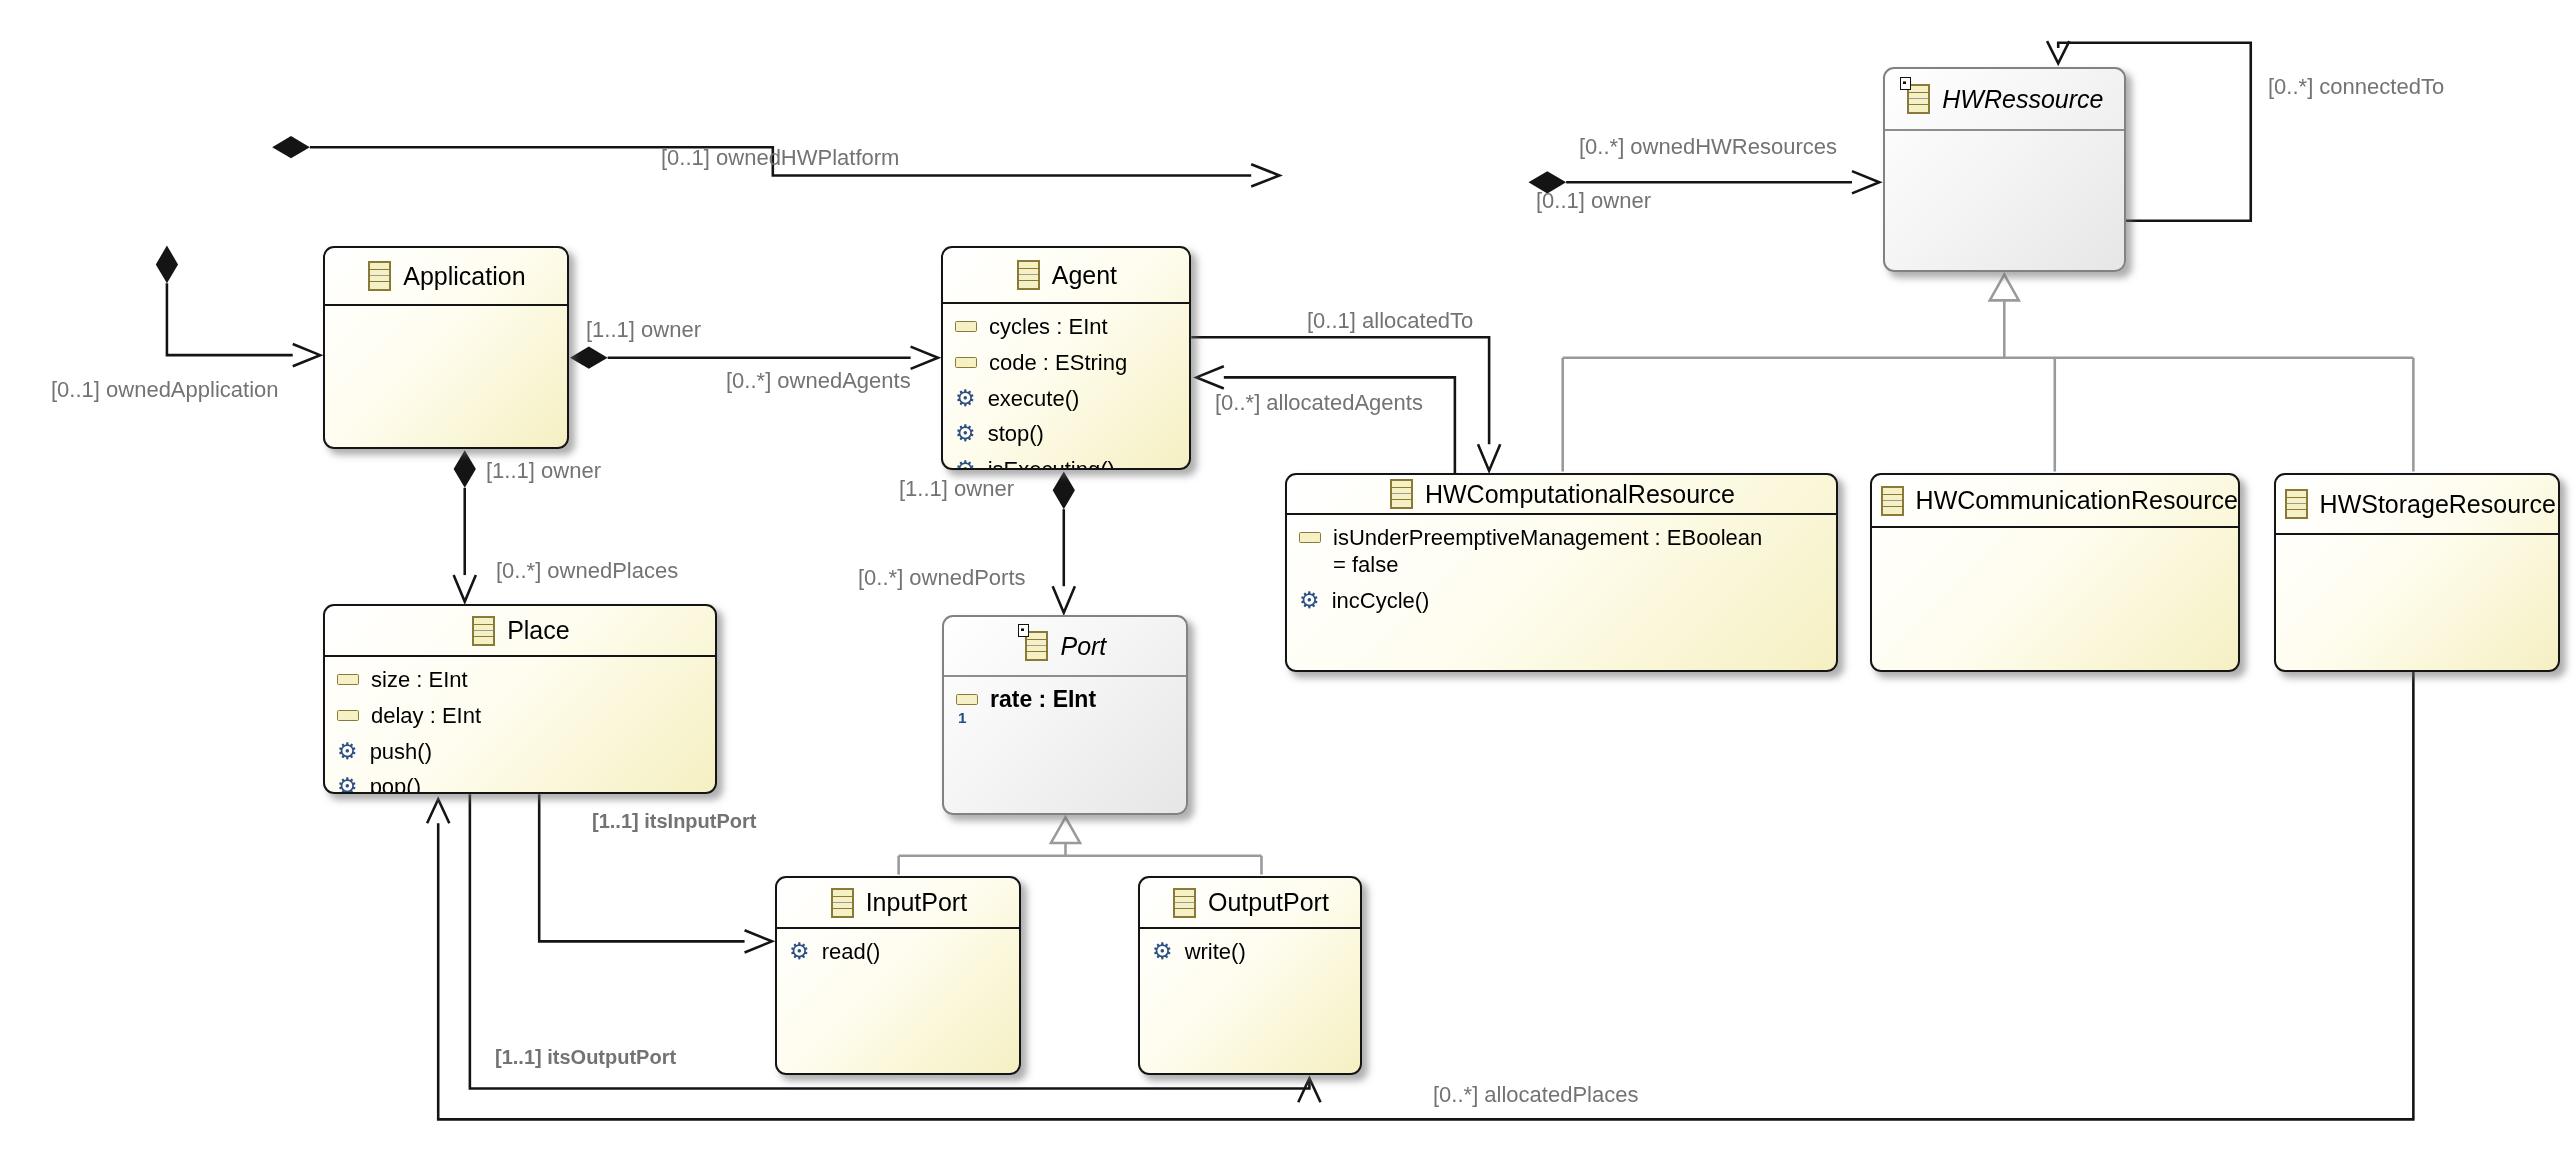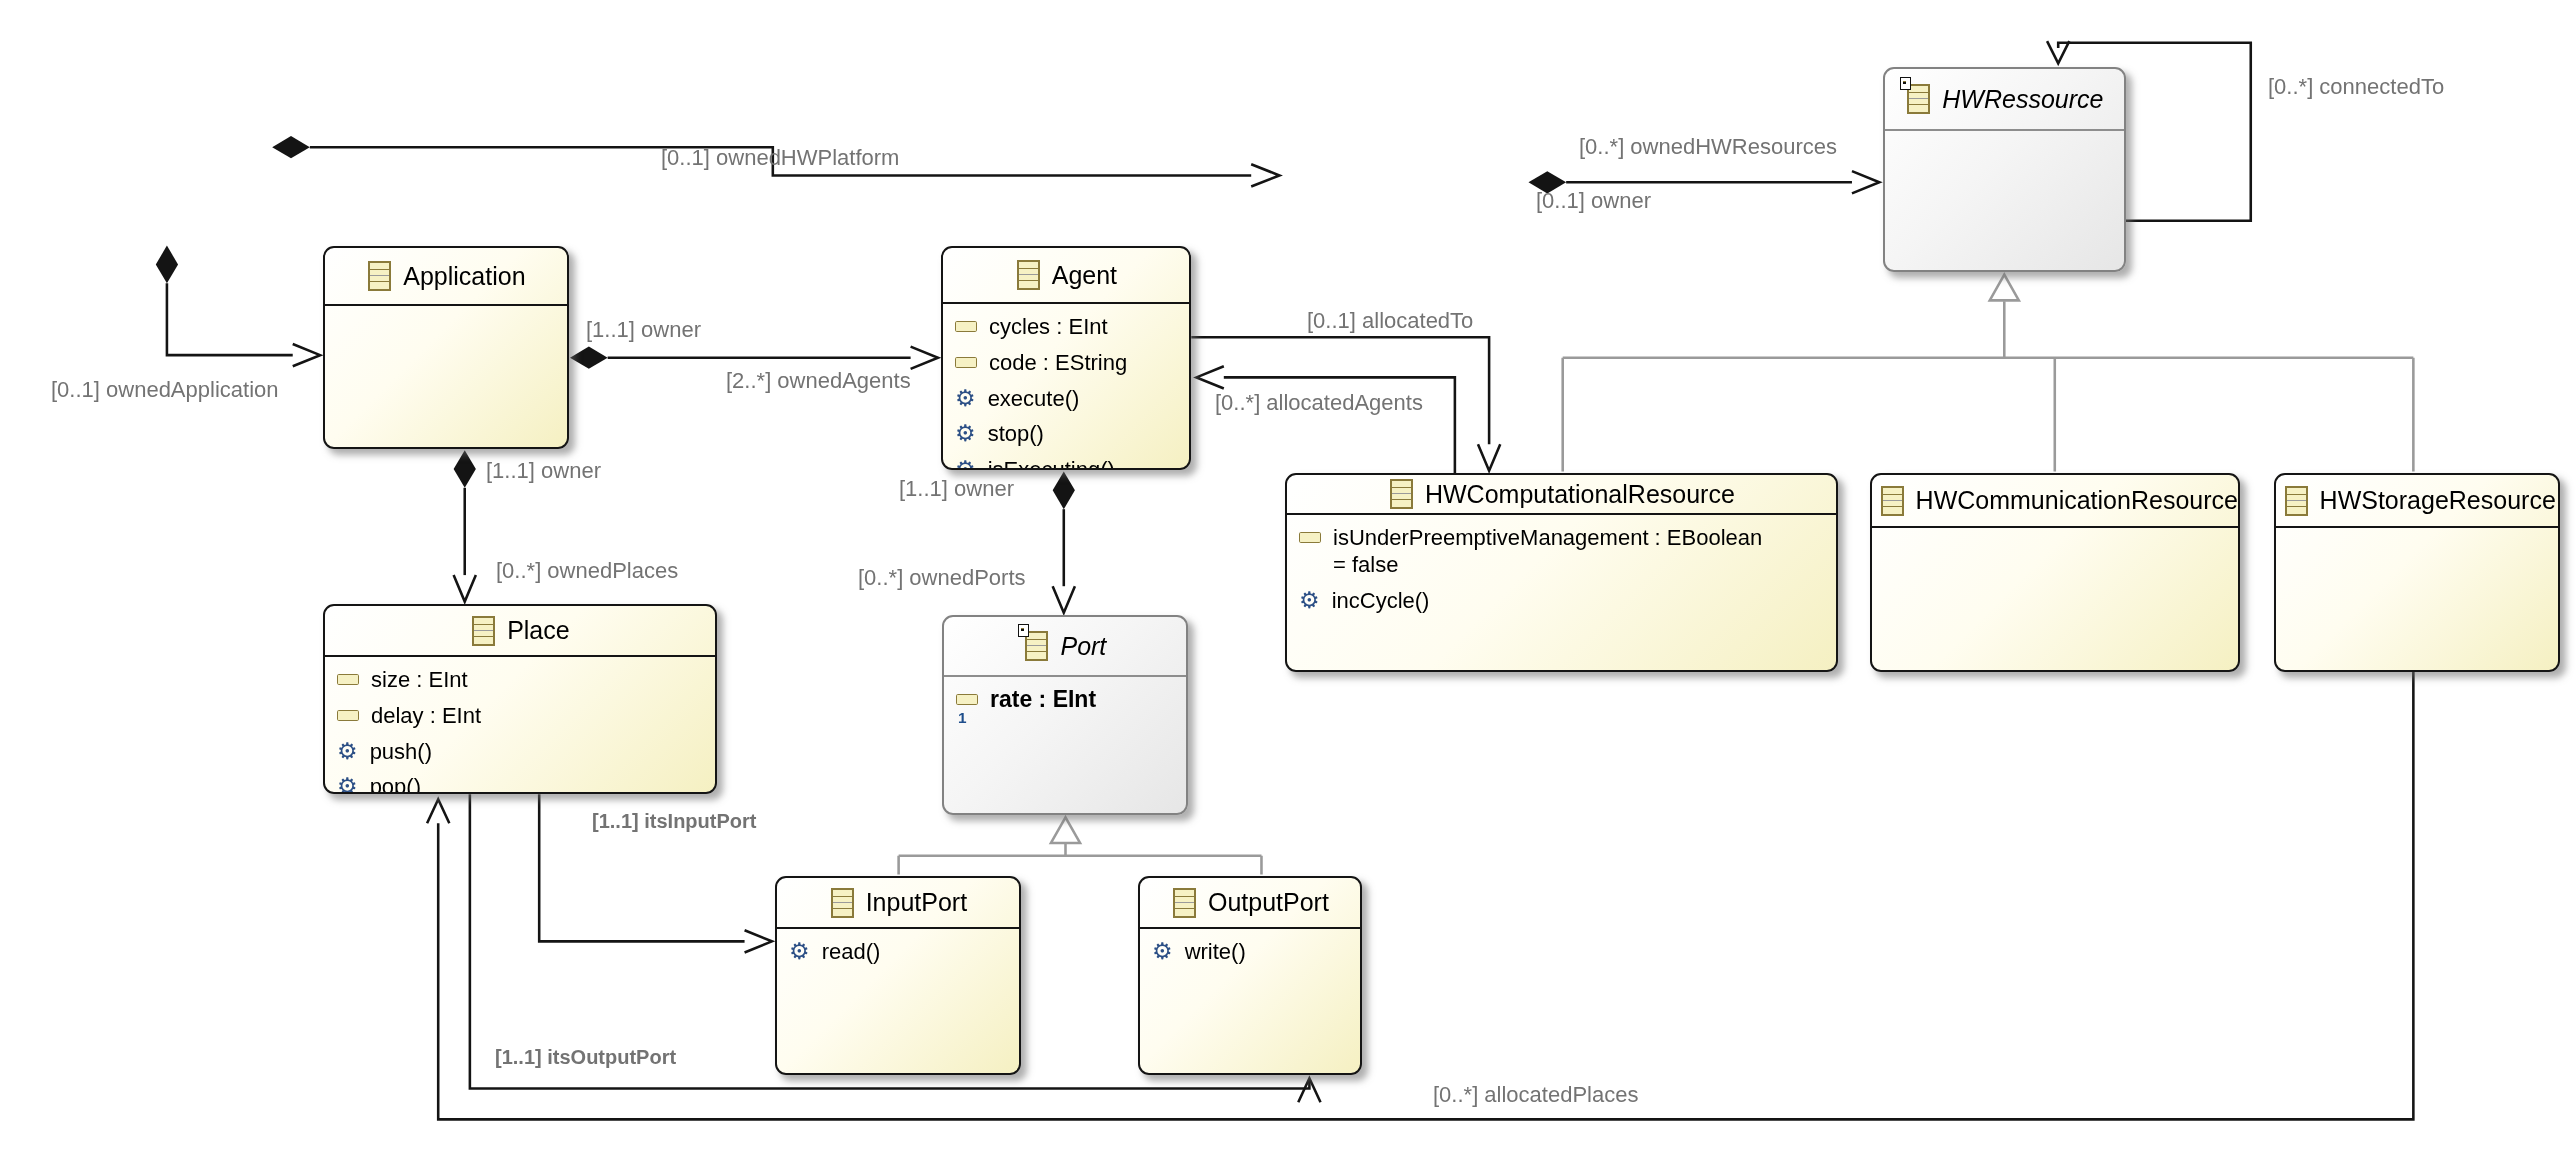--- a/index.html
+++ b/index.html
@@ -135,21 +135,21 @@
       <polygon points="1245,955 1228,985 1262,985" fill="#ffffff" stroke="#9a9a9a"></polygon>
     </g>
   </svg>
 
 <div class="elabel" style="left: 661px; top: 145px;">[0..1] ownedHWPlatform</div>
     <div class="elabel" style="left: 1579px; top: 134px;">[0..*] ownedHWResources</div>
     <div class="elabel" style="left: 1536px; top: 188px;">[0..1] owner</div>
     <div class="elabel" style="left: 2268px; top: 74px;">[0..*] connectedTo</div>
     <div class="elabel" style="left: 51px; top: 377px;">[0..1] ownedApplication</div>
     <div class="elabel" style="left: 586px; top: 317px;">[1..1] owner</div>
-    <div class="elabel" style="left: 726px; top: 368px;">[2..*] ownedAgents</div>
+    <div class="elabel" style="left: 726px; top: 368px;">[0..*] ownedAgents</div>
     <div class="elabel" style="left: 1307px; top: 308px;">[0..1] allocatedTo</div>
     <div class="elabel" style="left: 1215px; top: 390px;">[0..*] allocatedAgents</div>
     <div class="elabel" style="left: 486px; top: 458px;">[1..1] owner</div>
     <div class="elabel" style="left: 496px; top: 558px;">[0..*] ownedPlaces</div>
     <div class="elabel" style="left: 899px; top: 476px;">[1..1] owner</div>
     <div class="elabel" style="left: 858px; top: 565px;">[0..*] ownedPorts</div>
     <div class="elabel bold" style="left: 592px; top: 808px;">[1..1] itsInputPort</div>
     <div class="elabel bold" style="left: 495px; top: 1044px;">[1..1] itsOutputPort</div>
     <div class="elabel" style="left: 1385px; top: 1082px; margin-left: 48px;">[0..*] allocatedPlaces</div>
     <div class="cls" style="left: 323px; top: 246px; width: 246px; height: 203px;">
@@ -235,21 +235,21 @@
         <span class="cicon">
           <i class="l1"></i>
           <i class="l2"></i>
           <i class="l3"></i>
         </span>
         <span>HWCommunicationResource</span>
       </div>
       <div class="bdy"></div>
     </div>
     <div class="cls" style="left: 2274px; top: 473px; width: 286px; height: 199px;">
-      <div class="hdr" style="height: 53px; justify-content: space-between;">
+      <div class="hdr" style="height: 60px; justify-content: space-between;">
         <span class="cicon">
           <i class="l1"></i>
           <i class="l2"></i>
           <i class="l3"></i>
         </span>
         <span>HWStorageResource</span>
       </div>
       <div class="bdy"></div>
     </div>
     <div class="cls" style="left: 323px; top: 604px; width: 394px; height: 190px;">

